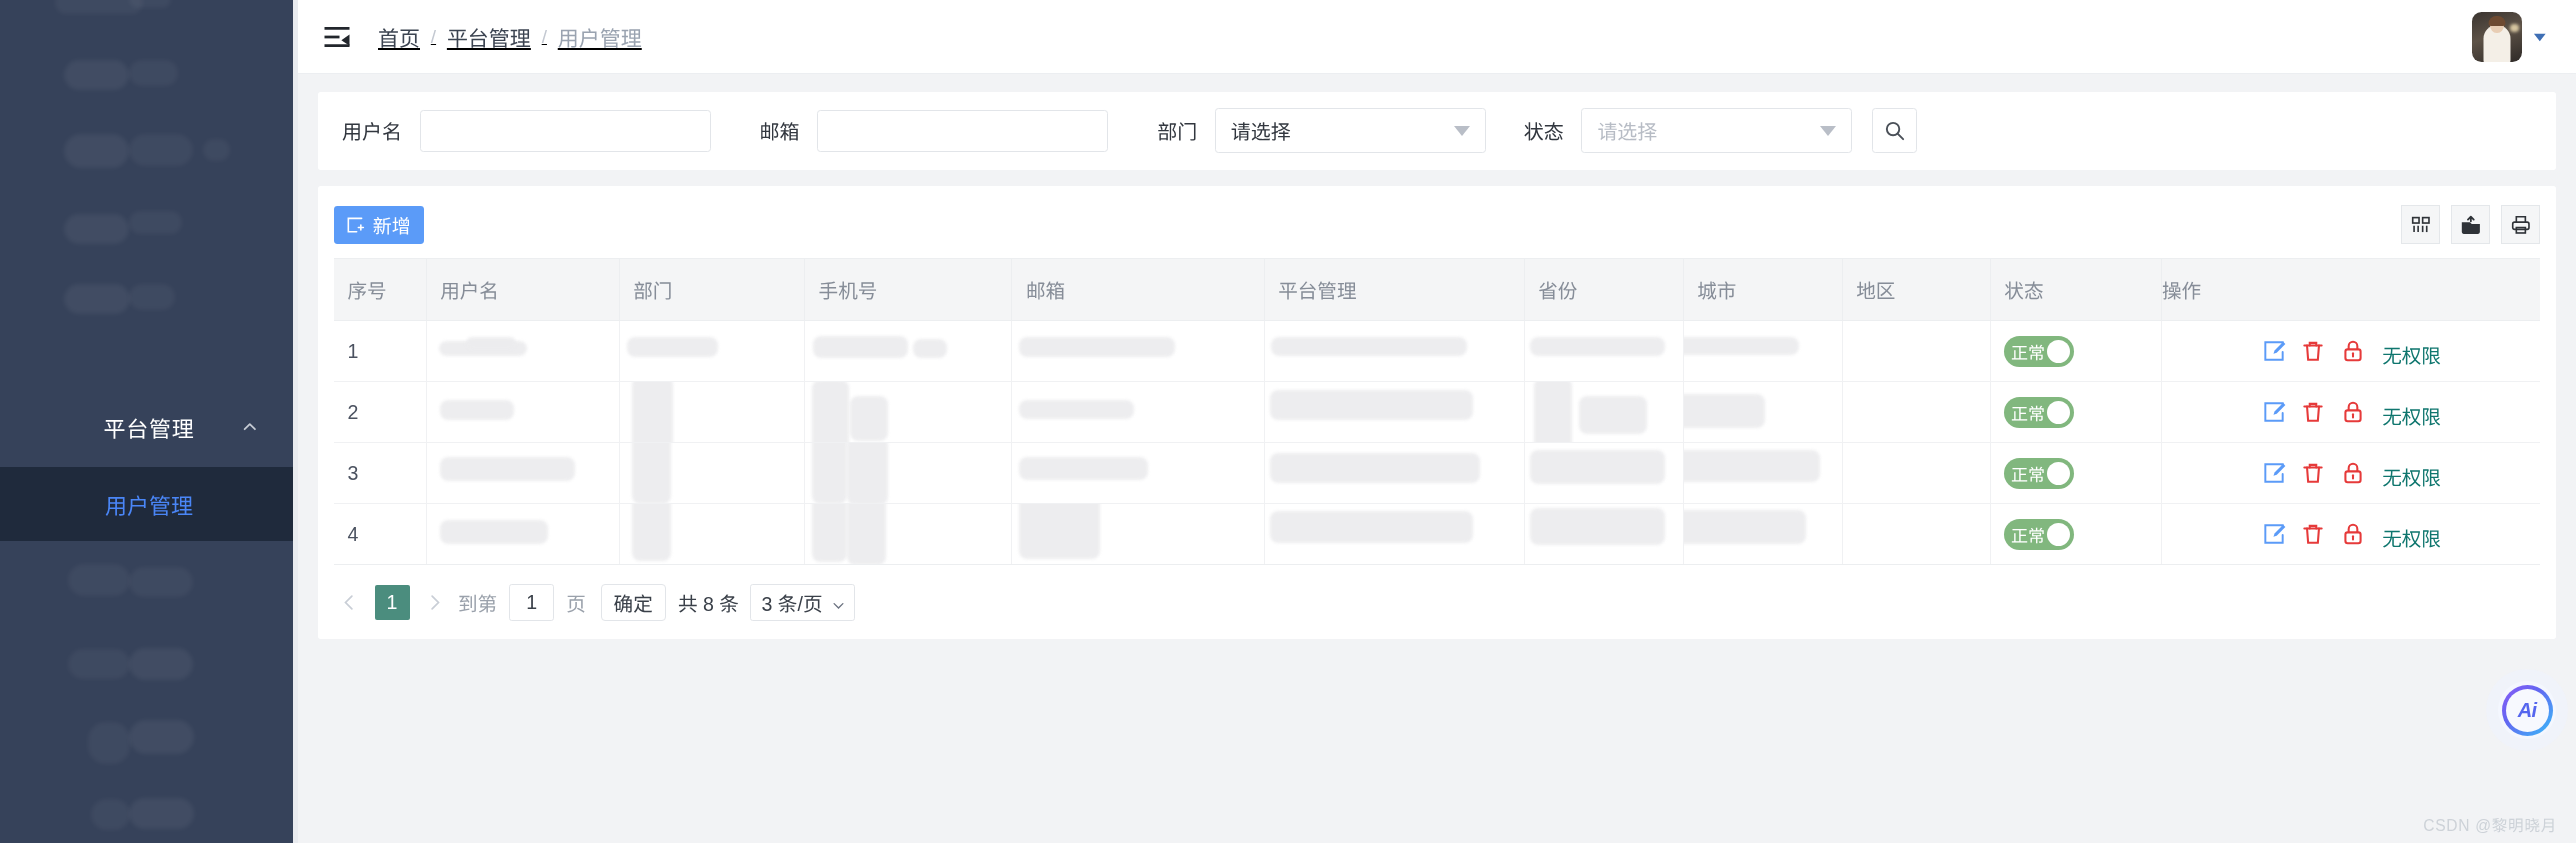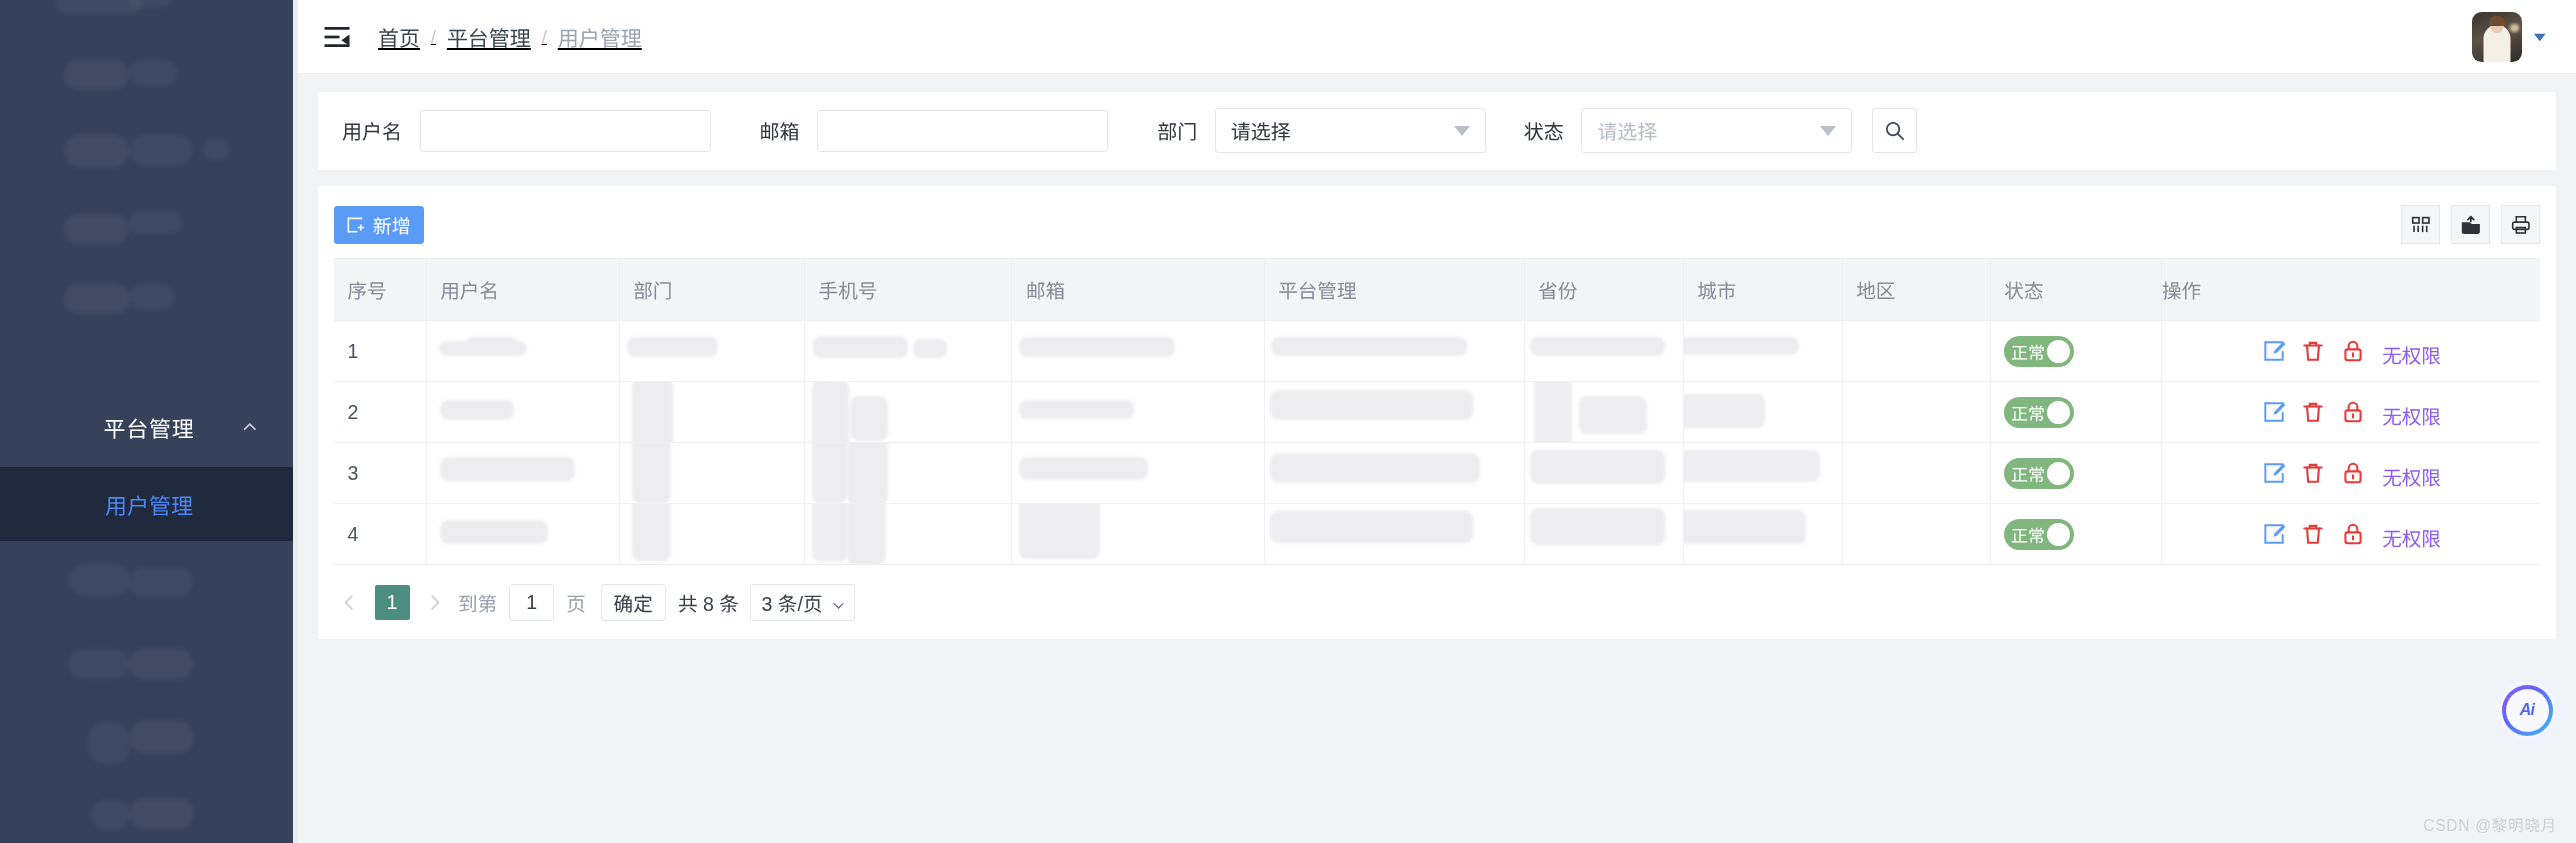--- a/index.html
+++ b/index.html
@@ -168,21 +168,21 @@
   }
   .switch .sw-label { color: #fff; font-size: 17px; margin-left: 2.7px; }
   .switch .knob {
     width: 23px; height: 23px; border-radius: 50%; background: #fff;
     position: absolute; right: 4px; top: 4px;
   }
   .cell-center { display: flex; align-items: center; height: 100%; }
 
   .ops { display: flex; align-items: center; justify-content: center; gap: 13.5px; height: 100%; }
   .op-ico { width: 26px; height: 26px; cursor: pointer; display: block; }
-  .op-text { font-size: 19.6px; color: #8b5cf6; margin-left: 2.7px; margin-top: 7px; }
+  .op-text { font-size: 19.6px; color: #0f766e; margin-left: 2.7px; margin-top: 7px; }
 
   
   .pager { display: flex; align-items: center; height: 74px; gap: 0; }
   .pg-arrow {
     width: 31px; height: 31px; display: flex; align-items: center; justify-content: center;
     cursor: pointer; color: #c9ced6;
   }
   .pg-num {
     min-width: 35px; height: 35px; background: #4b8d7e; color: #fff;
     display: flex; align-items: center; justify-content: center;
@@ -215,21 +215,21 @@
     cursor: pointer; box-shadow: 0 0 0 12px rgba(238,243,253,0.55);
   }
   .ai-ring {
     width: 51px; height: 51px; border-radius: 50%;
     background: linear-gradient(135deg,#8b5cf6 0%,#6366f1 40%,#38bdf8 100%);
     display: flex; align-items: center; justify-content: center;
   }
   .ai-inner {
     width: 43px; height: 43px; border-radius: 50%; background: #f7f9fe;
     display: flex; align-items: center; justify-content: center;
-    font-size: 16px; font-weight: bold; font-style: italic; color: #5566ee;
+    font-size: 20px; font-weight: bold; font-style: italic; color: #5566ee;
     letter-spacing: -0.7px;
   }
   .watermark {
     position: absolute; right: 19px; bottom: 9.5px;
     font-size: 15.6px; color: #cdd2d8; letter-spacing: 0.7px;
   }
 </style>
 </head>
 <body>
 

